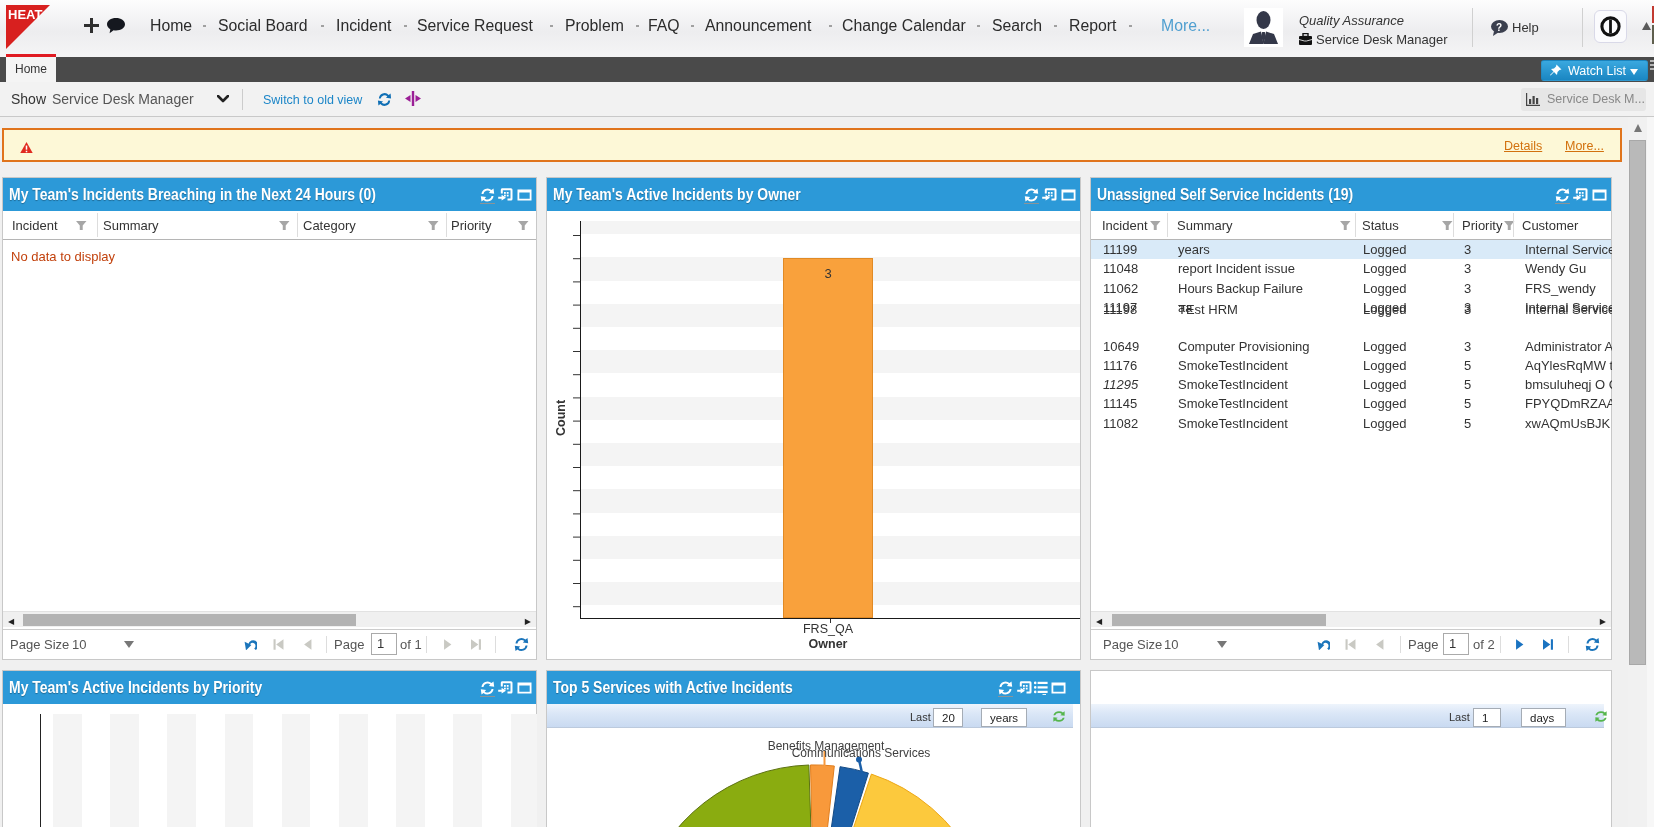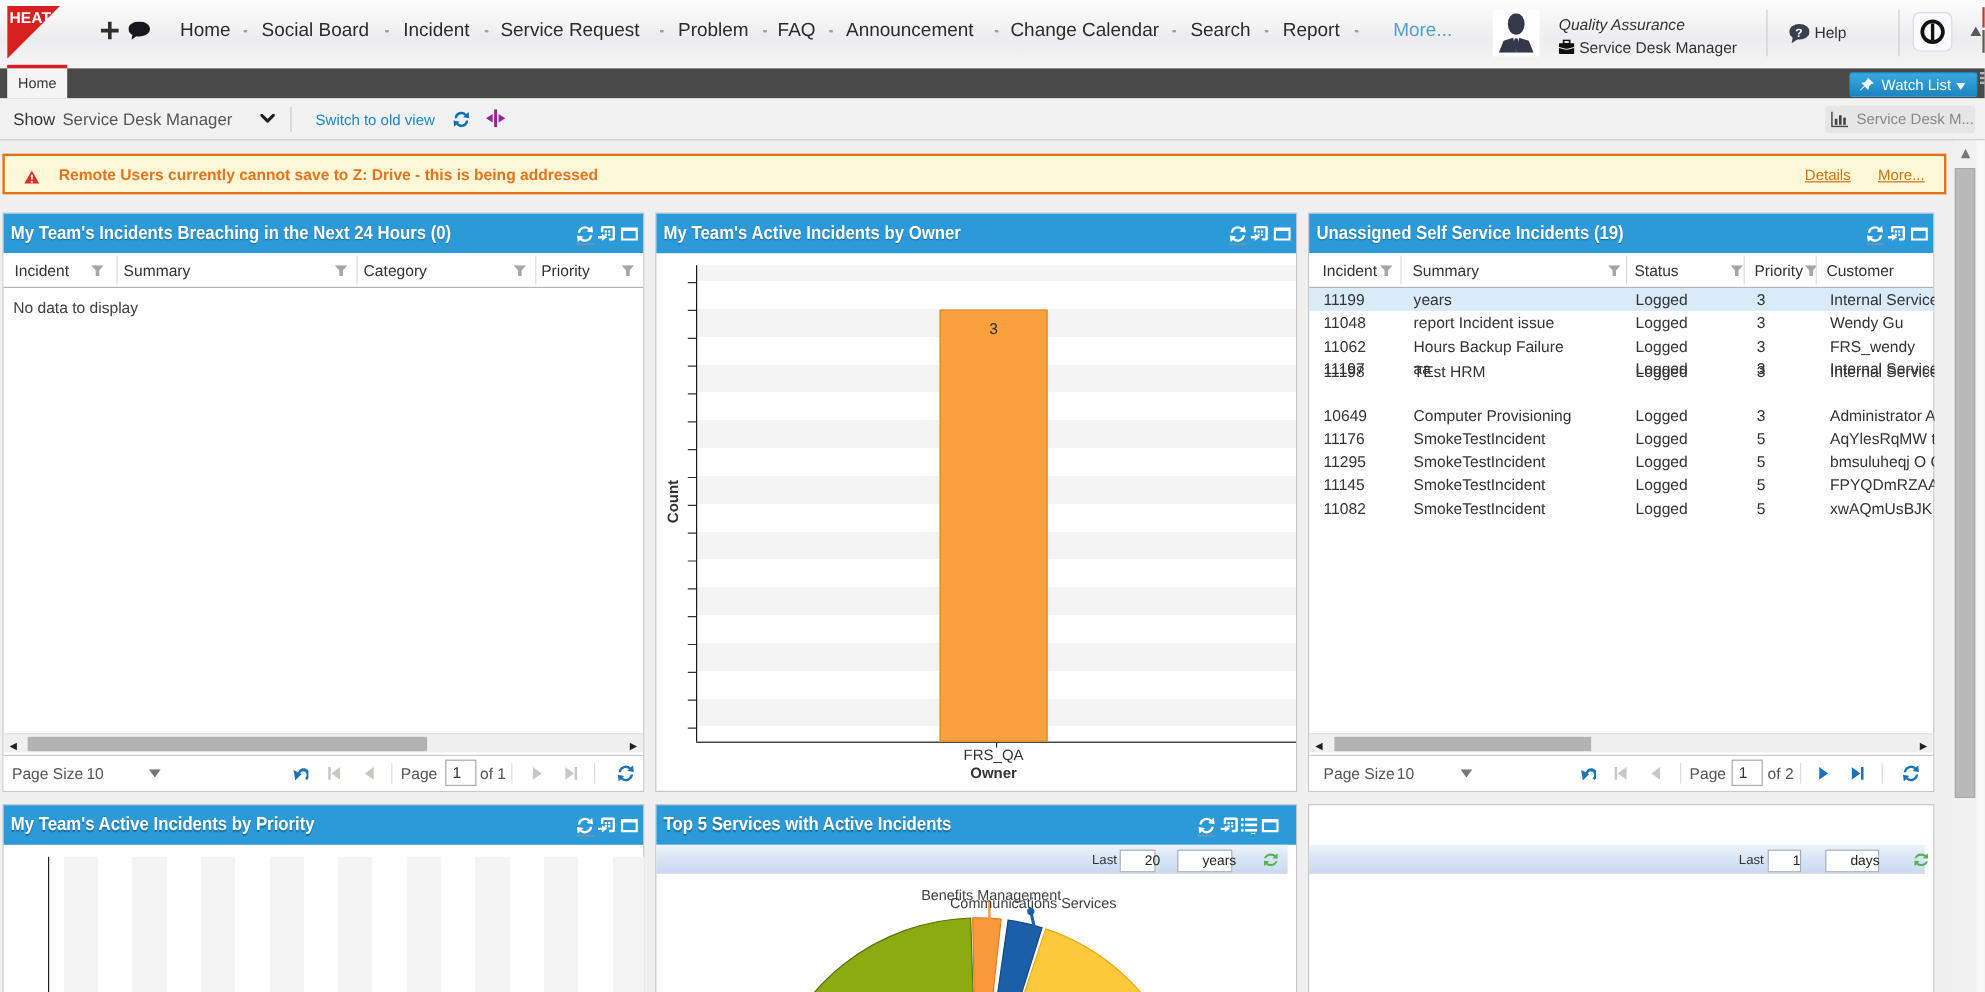--- a/index.html
+++ b/index.html
@@ -49,21 +49,21 @@
 .hthumb { position:absolute; top:2px; height:12px; background:#b3b3b3; }
 .harrow { position:absolute; top:4.5px; font-size:8px; color:#222; }
 .pager { position:absolute; left:0; right:0; bottom:0; height:30px; background:#fff; border-top:1px solid #ccc; font-size:13px; color:#555; }
 .pgitem { position:absolute; top:7px; white-space:nowrap; }
 .pgsep { position:absolute; top:6px; width:1px; height:17px; background:#ddd; }
 .pginput { position:absolute; top:3px; width:26px; height:22px; border:1px solid #aaa; background:#fff; font-size:13px; color:#333; text-align:left; padding-left:5px; line-height:20px; }
 
 
 .filterbar { position:absolute; left:0; top:33px; right:7px; height:24px;
   background:linear-gradient(#eef4fc 0%, #dbe7f7 40%, #c9daf1 100%); border-bottom:1px solid #bccadd; font-size:11px; color:#333; }
-.fbox { position:absolute; top:4px; height:19px; background:#fff; border:1px solid #a5acb5; font-size:11.5px; color:#222; padding:3px 0 0 20px; }
+.fbox { position:absolute; top:4px; height:19px; background:#fff; border:1px solid #a5acb5; font-size:11.5px; color:#222; padding:3px 0 0 8px; }
 </style>
 </head>
 <body>
 <svg width="0" height="0" style="position:absolute">
  <defs>
   <g id="i-refresh">
     <path d="M1.5 6.5 A6 6 0 0 1 11.5 2.6 L13.5 0.9 L14.2 6.3 L8.8 5.4 L10.3 4.1 A4.1 4.1 0 0 0 3.4 6.5 Z"></path>
     <path d="M13.5 8.5 A6 6 0 0 1 3.5 12.4 L1.5 14.1 L0.8 8.7 L6.2 9.6 L4.7 10.9 A4.1 4.1 0 0 0 11.6 8.5 Z"></path>
   </g>
   <g id="i-grid">
@@ -227,21 +227,20 @@
       <span style="position:absolute;left:26px;top:4px;">Service Desk M...</span>
     </div>
   </div>
 
   <div id="alert" class="abs">
     <svg style="position:absolute;left:16px;top:11.5px;" width="13" height="11.5" viewBox="0 0 17 15">
       <path d="M8.5 0 L17 15 H0 Z" fill="#e02b20"></path>
       <rect x="7.5" y="4.6" width="2" height="5.4" fill="#fff"></rect>
       <rect x="7.5" y="11.4" width="2" height="2" fill="#fff"></rect>
     </svg>
-    <div class="abs" id="alerttext">Remote Users currently cannot save to Z: Drive - this is being addressed</div>
     <div class="abs alertlink" style="left:1500px;">Details</div>
     <div class="abs alertlink" style="left:1561px;">More...</div>
   </div>
 
   <div class="abs" style="left:1628px;top:117px;width:19px;height:710px;background:#f1f1f1;"></div>
   <svg class="abs" style="left:1634px;top:124px;" width="8" height="8" viewBox="0 0 8 8">
       <path d="M4 0 L8 8 H0 Z" fill="#777"></path>
     </svg>
   <div class="abs" style="left:1629px;top:140px;width:17px;height:525px;background:#b9b9b9;border:1px solid #a8a8a8;"></div>
   <div class="abs" style="left:1647px;top:117px;width:7px;height:710px;background:#f7f7f7;"></div>
@@ -273,21 +272,21 @@
       <div class="thcell" style="left:300px;">Category</div>
       <svg class="funnel" style="left:425px;" width="10.5" height="9" viewBox="0 0 10 8.6">
           <use href="#i-funnel" fill="#a6a6a6"></use>
         </svg>
       <div class="thdiv" style="left:443px;"></div>
       <div class="thcell" style="left:448px;">Priority</div>
       <svg class="funnel" style="left:515px;" width="10.5" height="9" viewBox="0 0 10 8.6">
           <use href="#i-funnel" fill="#a6a6a6"></use>
         </svg>
     </div>
-    <div class="abs" style="left:8px;top:71px;font-size:13px;color:#404040;">No data to display</div>
+    <div class="abs" style="left:8px;top:71px;font-size:13px;color:#c2410c;">No data to display</div>
     <div class="hscroll" style="top:433px;">
       <div class="harrow" style="left:5px;">◀</div>
       <div class="hthumb" style="left:20px;width:333px;"></div>
       <div class="harrow" style="right:5px;">▶</div>
     </div>
     <div class="pager">
       <div class="pgitem" style="left:7px;">Page Size</div>
       <div class="pgitem" style="left:69px;">10</div>
       <svg class="pgitem" style="left:121px;top:11px;" width="10" height="7" viewBox="0 0 10 7">
           <path d="M0 0 H10 L5 7 Z" fill="#777"></path>
@@ -449,21 +448,21 @@
           <span class="tcell" style="left:434px;">Administrator Ad</span>
         </div>
       <div class="trow" style="top:115.8px;">
           <span class="tcell" style="left:12px;">11176</span>
           <span class="tcell" style="left:87px;">SmokeTestIncident</span>
           <span class="tcell" style="left:272px;">Logged</span>
           <span class="tcell" style="left:373px;">5</span>
           <span class="tcell" style="left:434px;">AqYlesRqMW t e</span>
         </div>
       <div class="trow" style="top:135.1px;">
-          <span class="tcell" style="left:12px;">11295</span>
+          <span class="tcell" style="left:12px;font-style:italic;">11295</span>
           <span class="tcell" style="left:87px;">SmokeTestIncident</span>
           <span class="tcell" style="left:272px;">Logged</span>
           <span class="tcell" style="left:373px;">5</span>
           <span class="tcell" style="left:434px;">bmsuluheqj O Q</span>
         </div>
       <div class="trow" style="top:154.4px;">
           <span class="tcell" style="left:12px;">11145</span>
           <span class="tcell" style="left:87px;">SmokeTestIncident</span>
           <span class="tcell" style="left:272px;">Logged</span>
           <span class="tcell" style="left:373px;">5</span>

